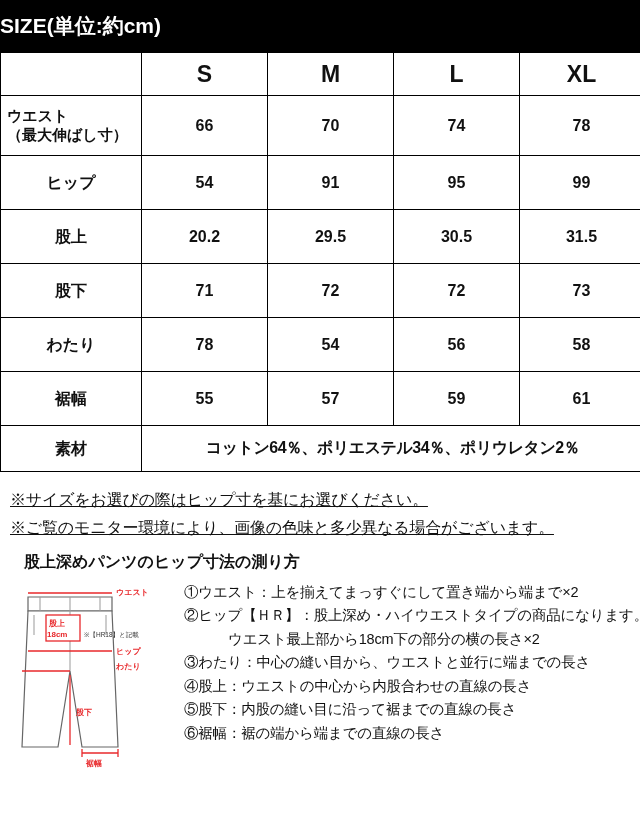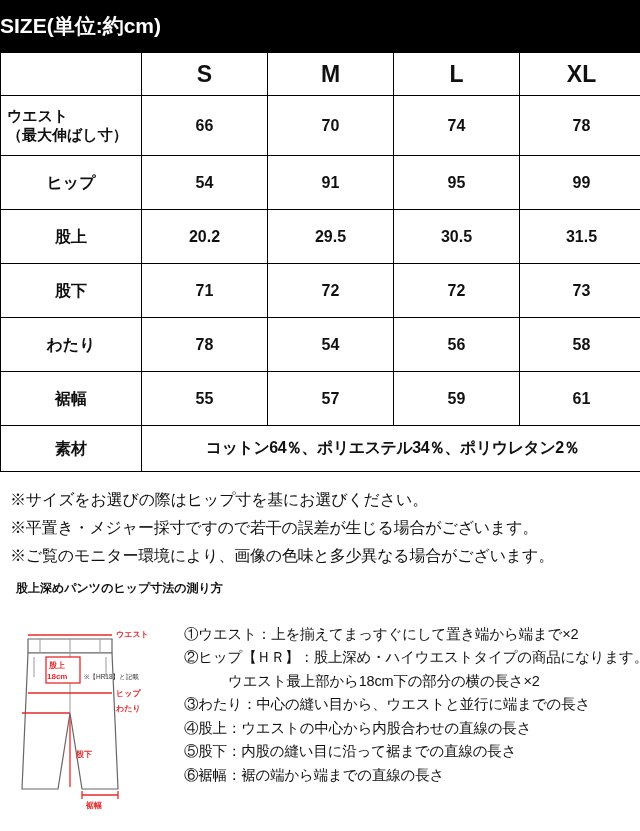--- a/index.html
+++ b/index.html
@@ -75,38 +75,39 @@
   tbody tr.tall { height: 60px; }
   td.material-value {
     font-size: 19px;
     font-weight: bold;
     letter-spacing: -0.5px;
   }
 
   
   .notes {
     padding: 14px 10px 0 10px;
+    text-decoration: underline;
   }
   .notes .note {
     font-size: 16px;
     line-height: 1.75;
     color: #111111;
     letter-spacing: -0.2px;
   }
 
   
   .measure-wrap {
     margin-top: 10px;
     position: relative;
   }
   .measure-title {
-    font-size: 12px;
-    font-weight: bold;
-    padding-left: 16px;
-    margin-bottom: 20px;
+    font-size: 16px;
+    font-weight: bold;
+    padding-left: 24px;
+    margin-bottom: 2px;
   }
   .measure-body {
     display: flex;
     align-items: flex-start;
   }
   .diagram {
     width: 180px;
     flex: 0 0 180px;
     position: relative;
     height: 195px;
@@ -195,21 +196,20 @@
       </tr>
       <tr style="height:46px;">
         <td class="rowhead">素材</td>
         <td class="material-value" colspan="4">コットン64％、ポリエステル34％、ポリウレタン2％</td>
       </tr>
     </tbody>
   </table>
 
   <div class="notes">
     <div class="note">※サイズをお選びの際はヒップ寸を基にお選びください。</div>
-    <div class="note">※平置き・メジャー採寸ですので若干の誤差が生じる場合がございます。</div>
     <div class="note">※ご覧のモニター環境により、画像の色味と多少異なる場合がございます。</div>
   </div>
 
   <div class="measure-wrap">
     <div class="measure-title">股上深めパンツのヒップ寸法の測り方</div>
     <div class="measure-body">
 
       <div class="diagram">
         <svg width="180" height="195" viewBox="0 0 180 195">
 

